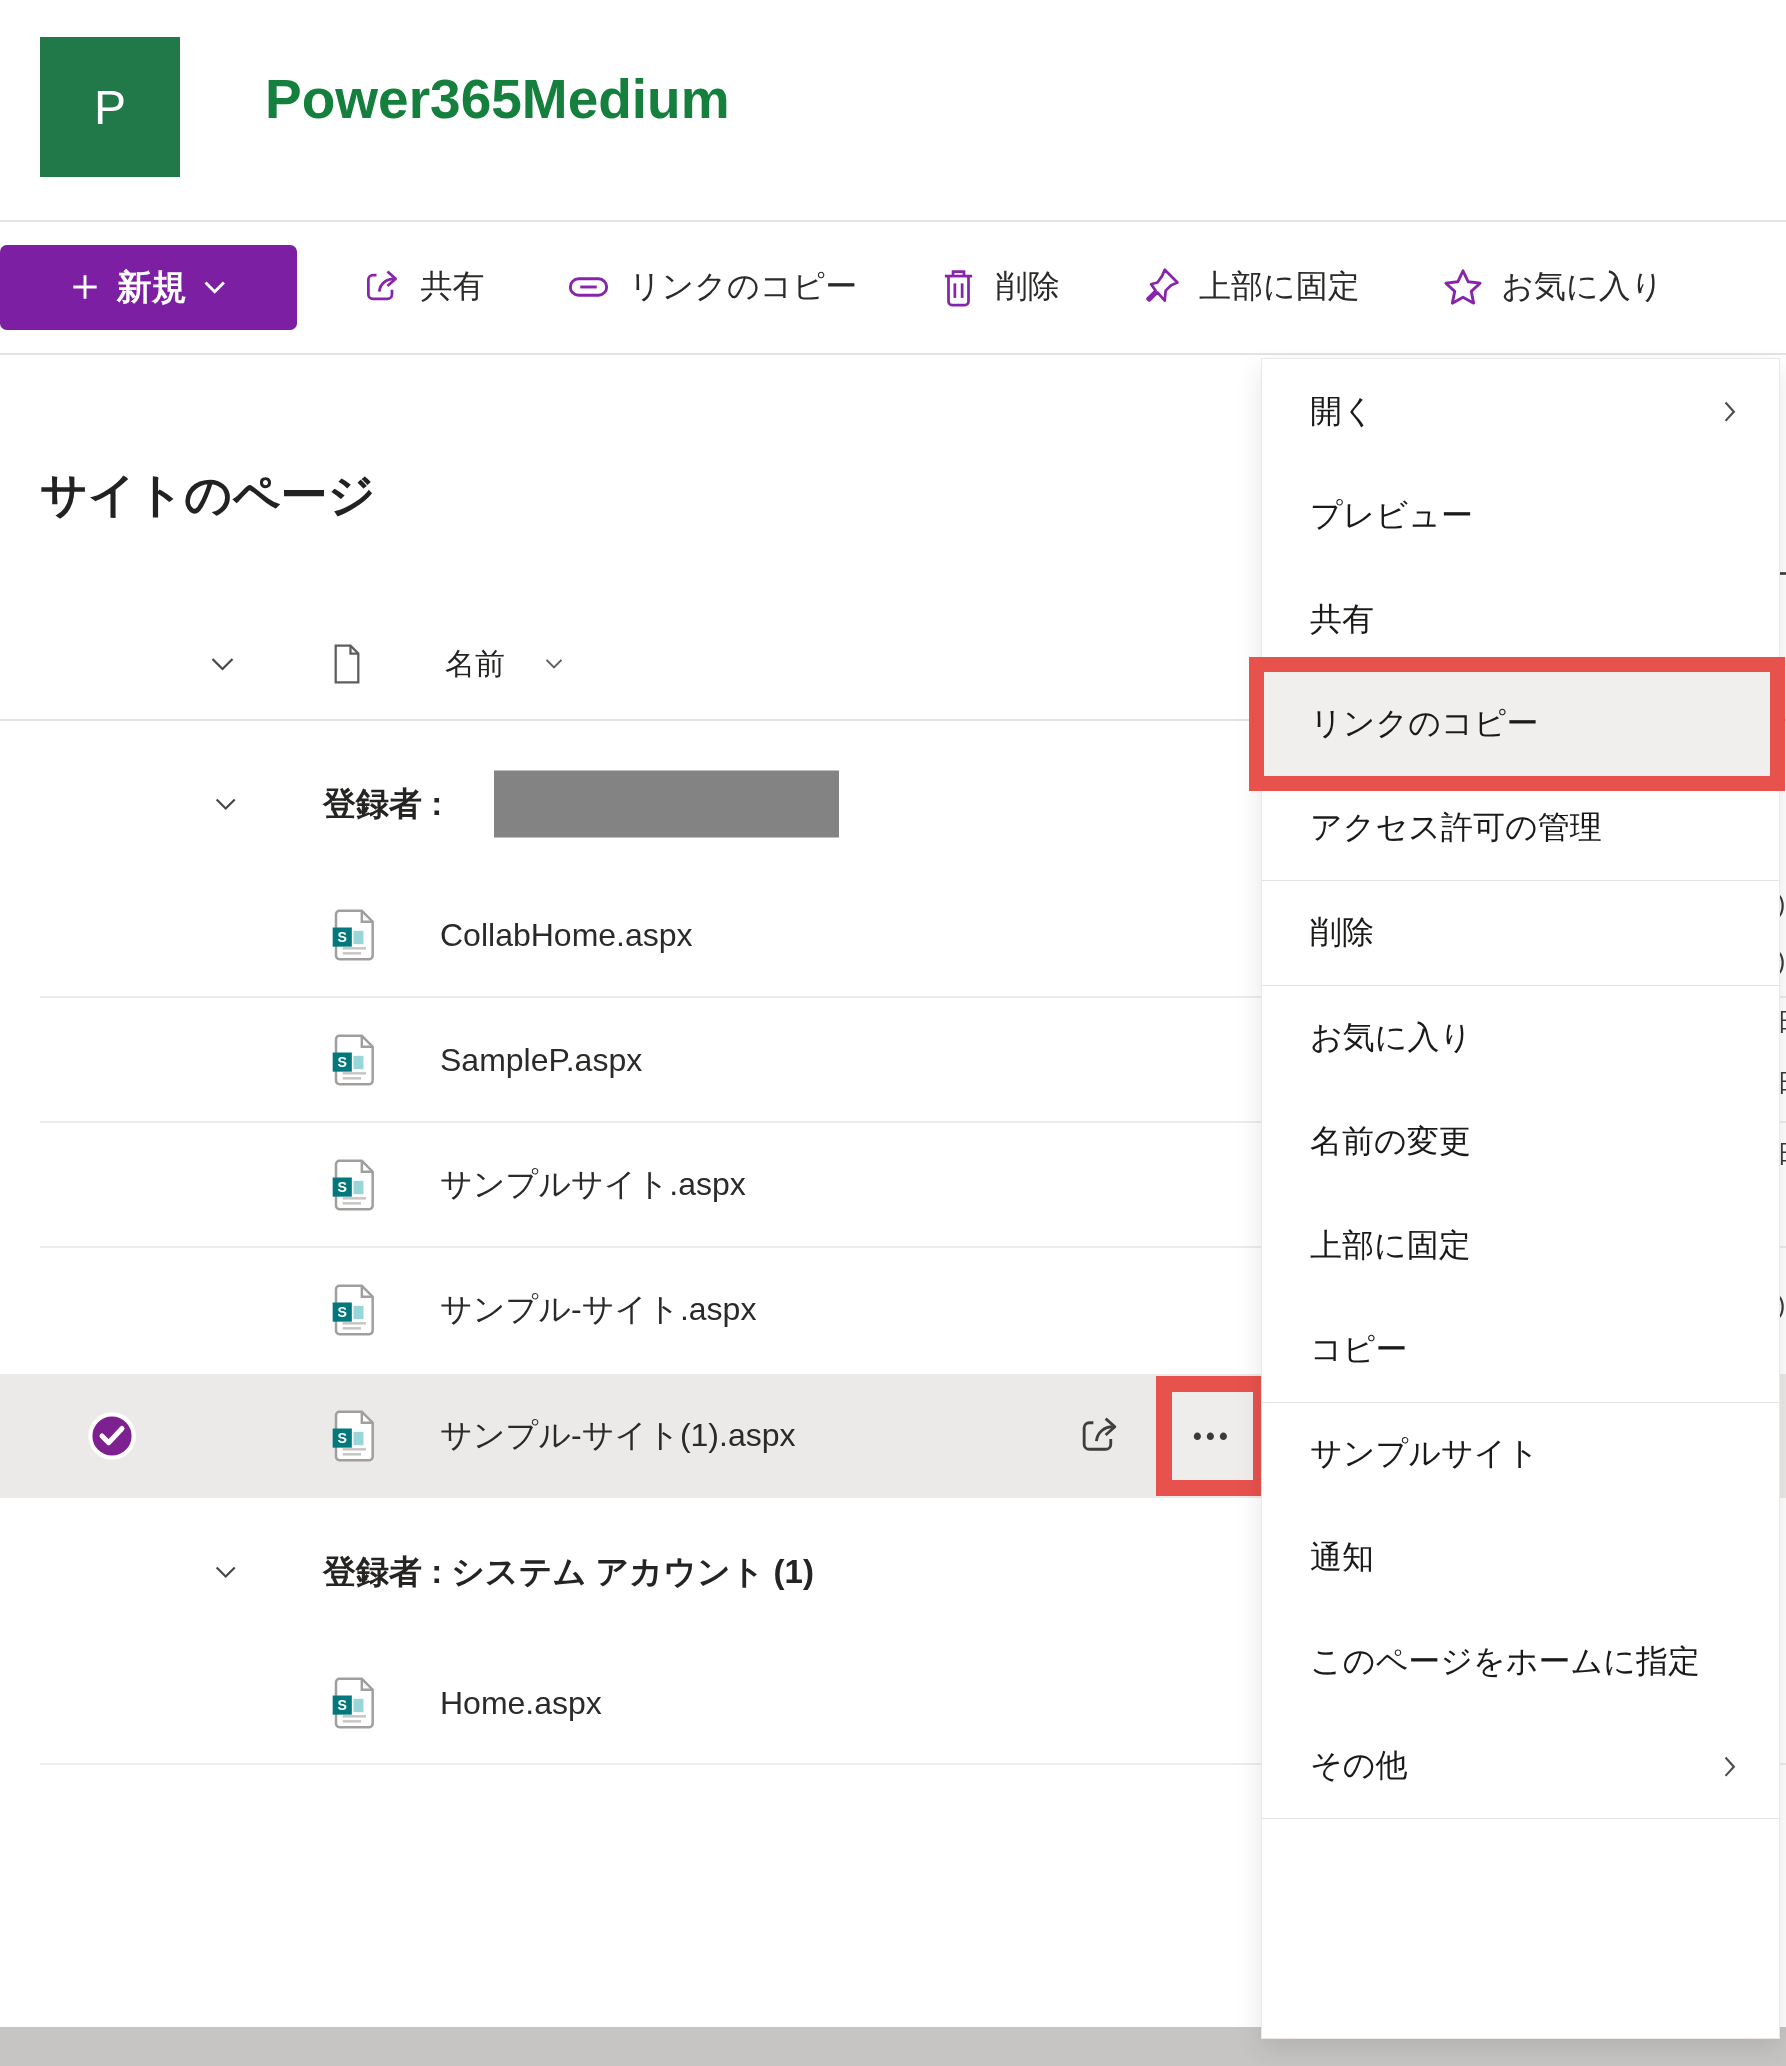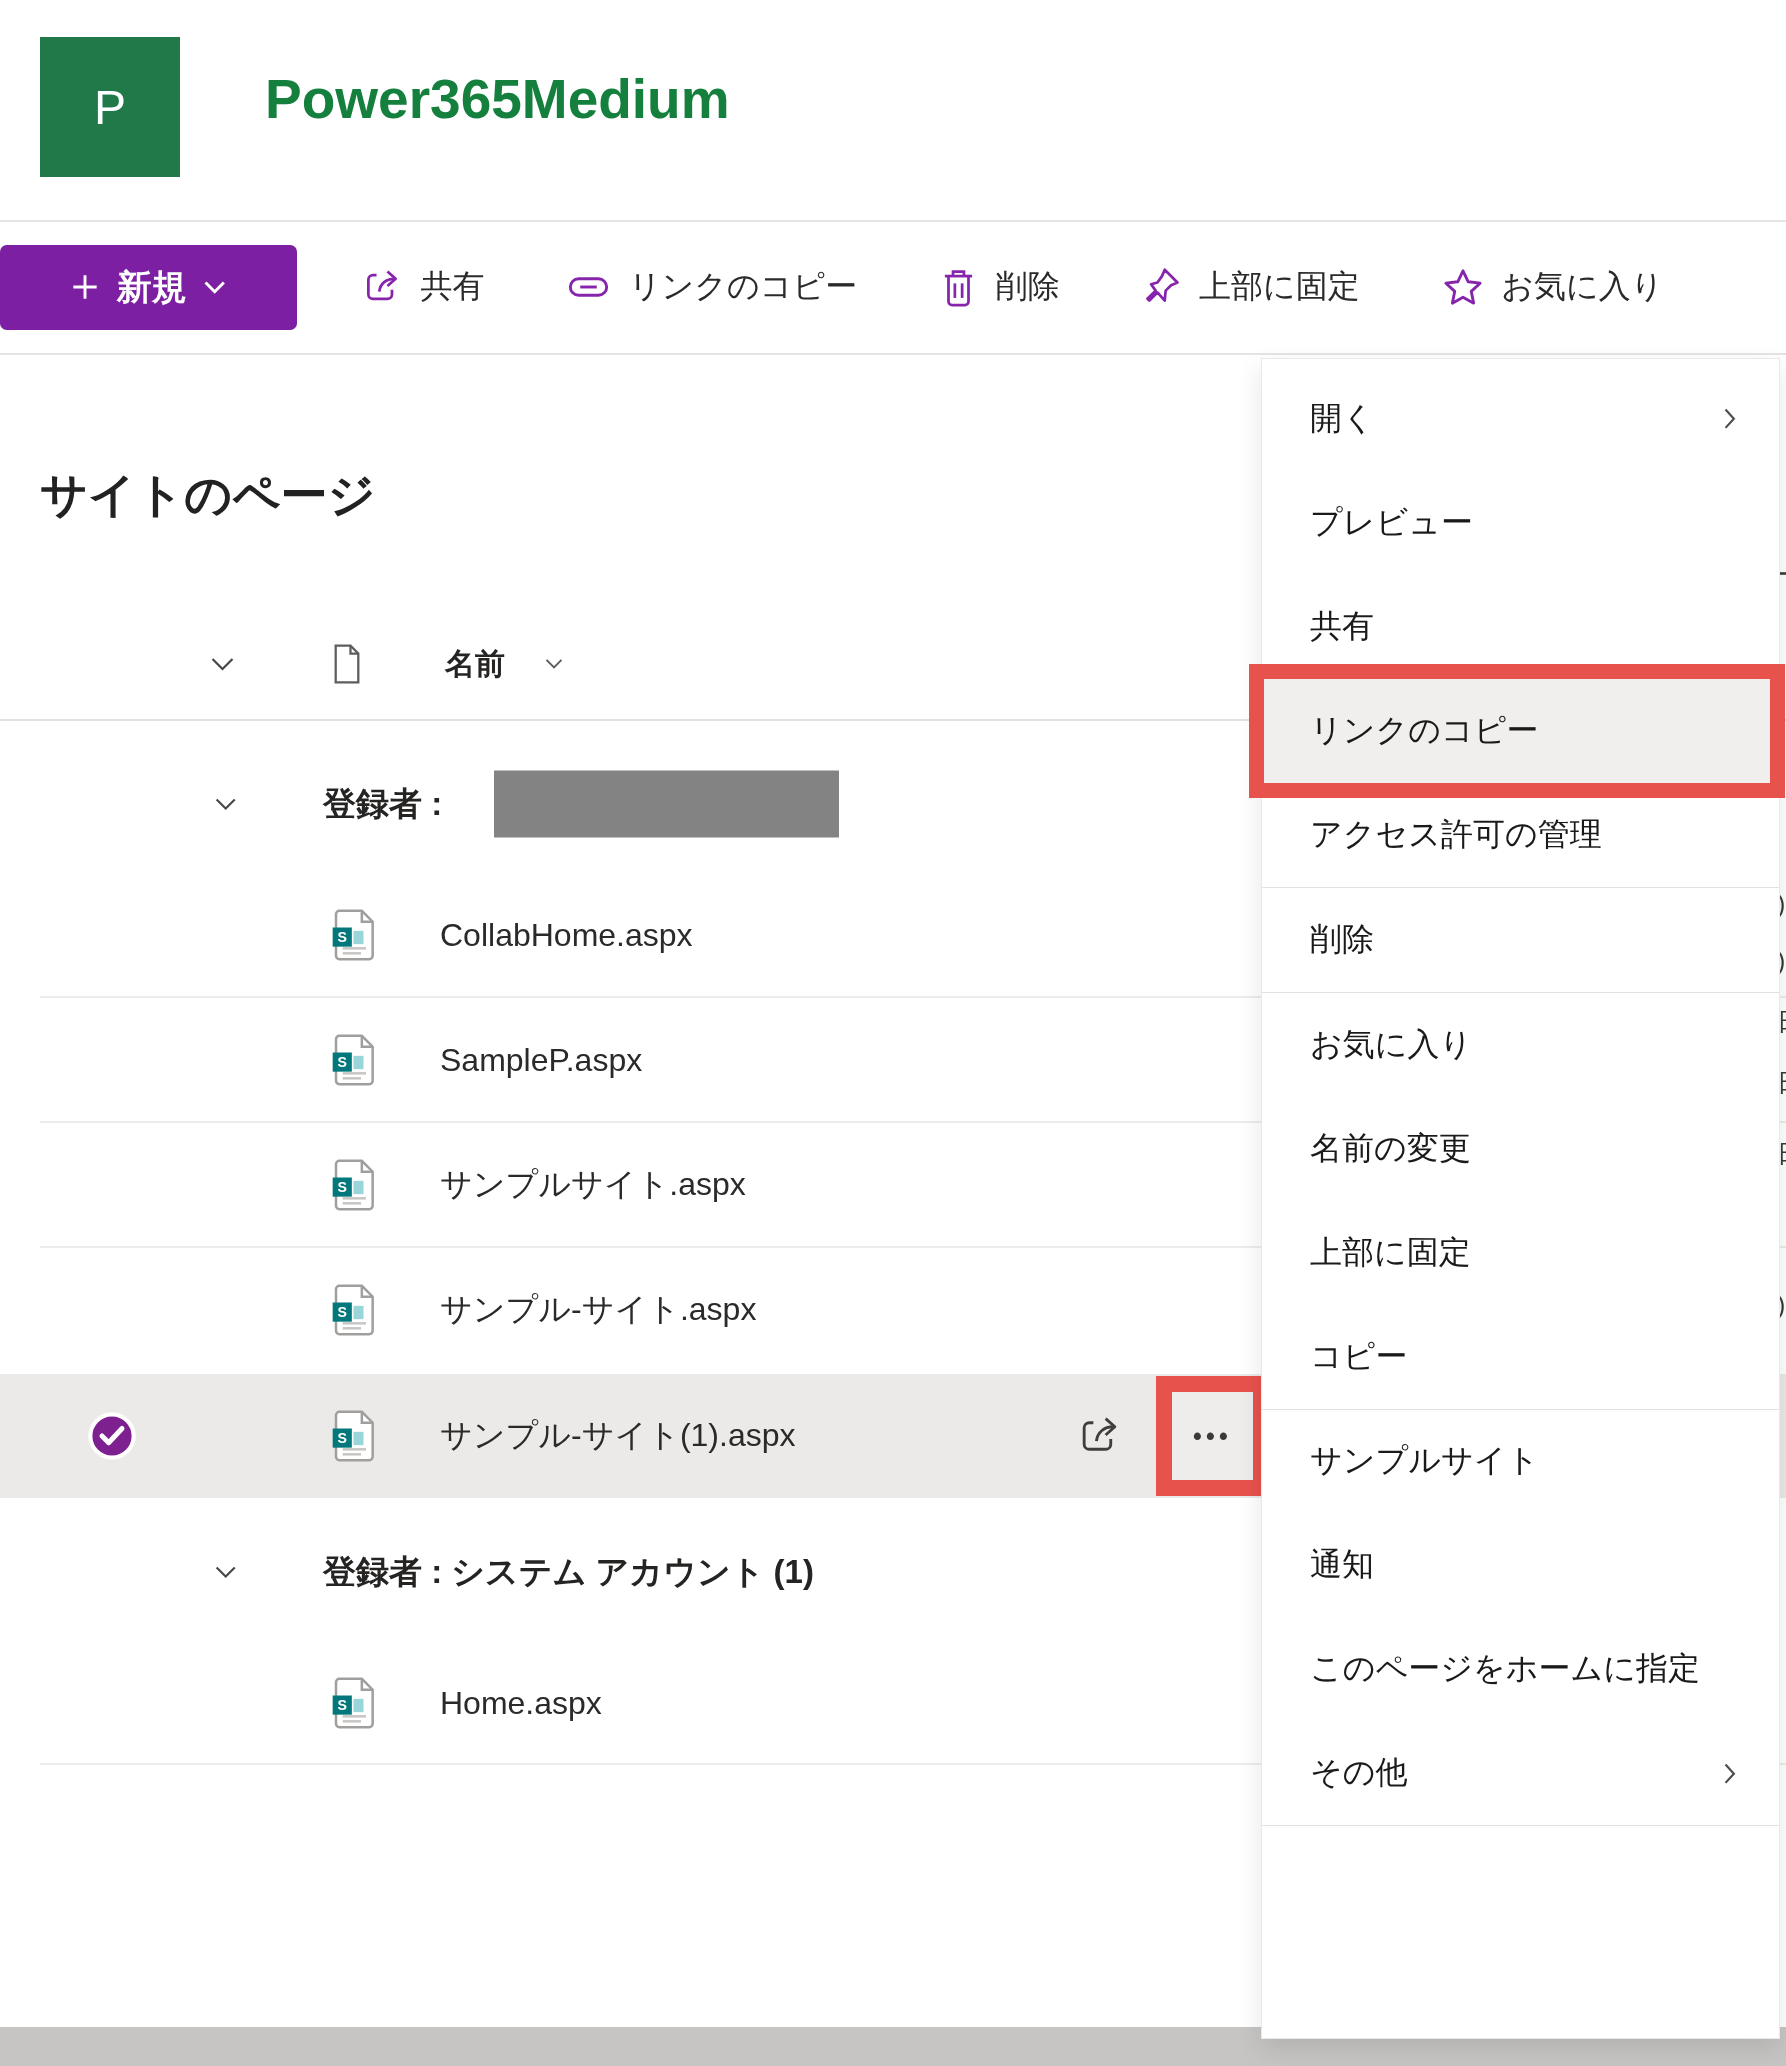--- a/index.html
+++ b/index.html
@@ -20,37 +20,37 @@
   .tb-actions{display:flex;margin-left:65px;gap:83px;align-items:center;}
   .tb-btn{display:flex;align-items:center;gap:18.4px;cursor:pointer;}
   .tb-btn .ico{color:#8625AC;display:flex;}
   .tb-btn .lbl{font-size:32px;color:#2b2a29;}
   
   .page-title{left:40px;top:464px;font-size:47px;font-weight:700;color:#222;margin:0;}
   
   .row{left:0;width:1787px;}
   .vc{position:absolute;top:50%;transform:translateY(-50%);}
   .colhead{top:608px;height:112px;}
-  .colname{left:445px;font-size:30px;font-weight:700;}
+  .colname{left:445px;font-size:30px;font-weight:400;}
   .grow .glabel{left:323px;font-size:33px;font-weight:700;}
   .redact{left:494px;width:345px;height:67px;background:#838383;}
   .frow{height:125px;}
   .fname{left:440px;font-size:32px;color:#2b2a29;}
   .ficon{left:331px;}
   .rdiv{left:40px;right:0;height:1.7px;background:#edeceb;}
   .selrow{top:1374px;height:124px;background:#ECEAE9;}
   .dots-box{left:1156px;top:1376px;width:113px;height:120px;border:16.7px solid #E8524D;
             background:#efedec;box-sizing:border-box;display:flex;align-items:center;justify-content:center;z-index:5;}
   .dots{font-size:25px;font-weight:700;letter-spacing:4.2px;color:#3b3a39;}
   .rowshare{left:1077px;color:#3f3e3d;}
   .scrollbar{left:0;top:2027px;width:1787px;height:39px;background:#C7C5C3;}
   .frag{left:1777px;width:11px;height:30px;overflow:hidden;font-size:25px;color:#3b3a39;z-index:2;}
   
   .menu{left:1261px;top:358px;width:519px;height:1681px;background:#fff;z-index:10;
-        border:0.8px solid #ebe9e7;box-shadow:0 10px 25px rgba(0,0,0,.10);box-sizing:border-box;padding-top:8px;}
+        border:0.8px solid #ebe9e7;box-shadow:0 10px 25px rgba(0,0,0,.10);box-sizing:border-box;padding-top:1px;}
   .mi{height:104px;display:flex;align-items:center;padding:0 43px 0 48px;font-size:32px;color:#1b1a19;cursor:pointer;position:relative;}
   .mi .mlabel{flex:1;}
   .mi .chev{color:#504e4c;display:flex;}
   .mi.hl{background:#F1EFEE;}
   .msep{height:0.8px;background:#e4e2e0;}
   .ring{position:absolute;left:-13.4px;right:-5.8px;top:-15px;bottom:-15px;border:15px solid #E8524D;pointer-events:none;z-index:3;}
   svg{display:block;}
 </style>
 </head>
 <body>

